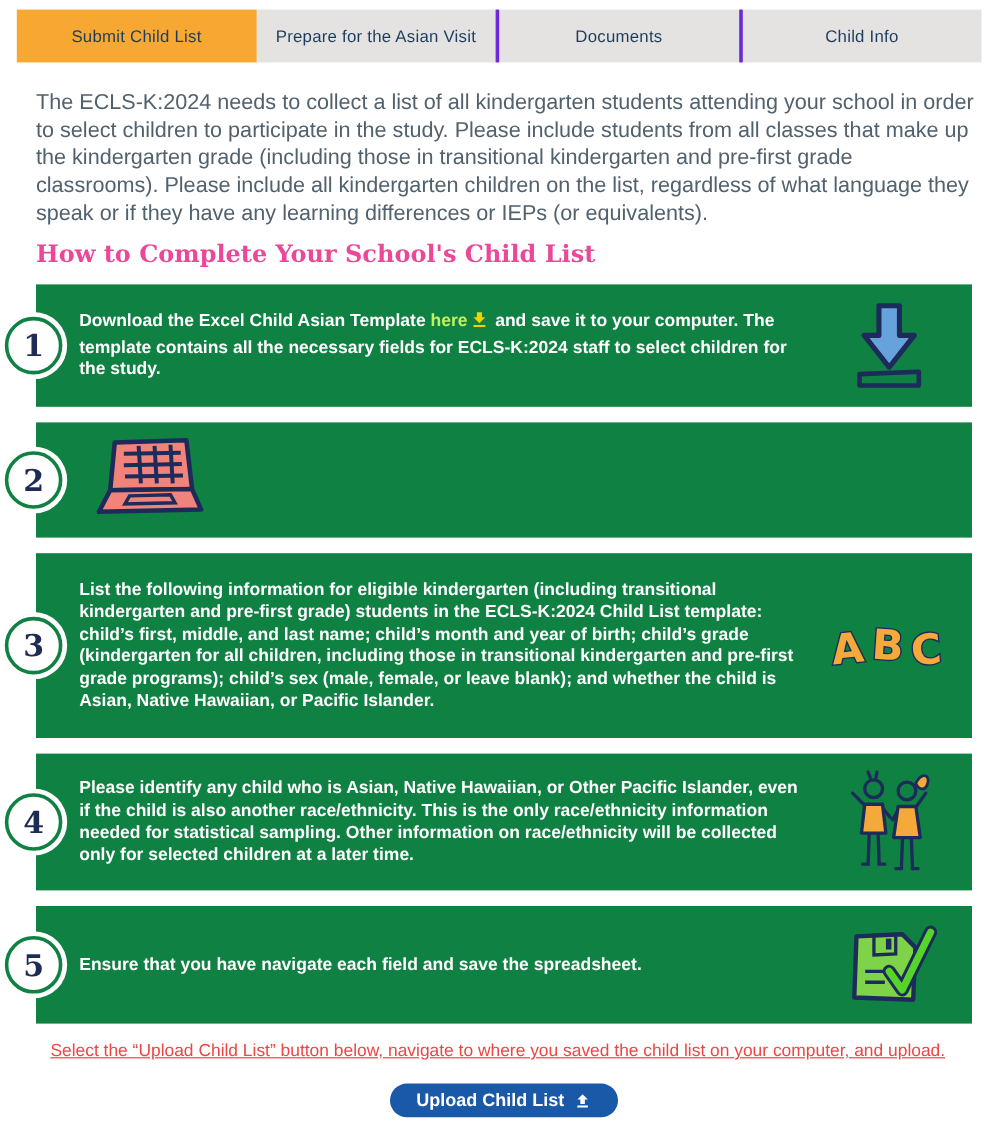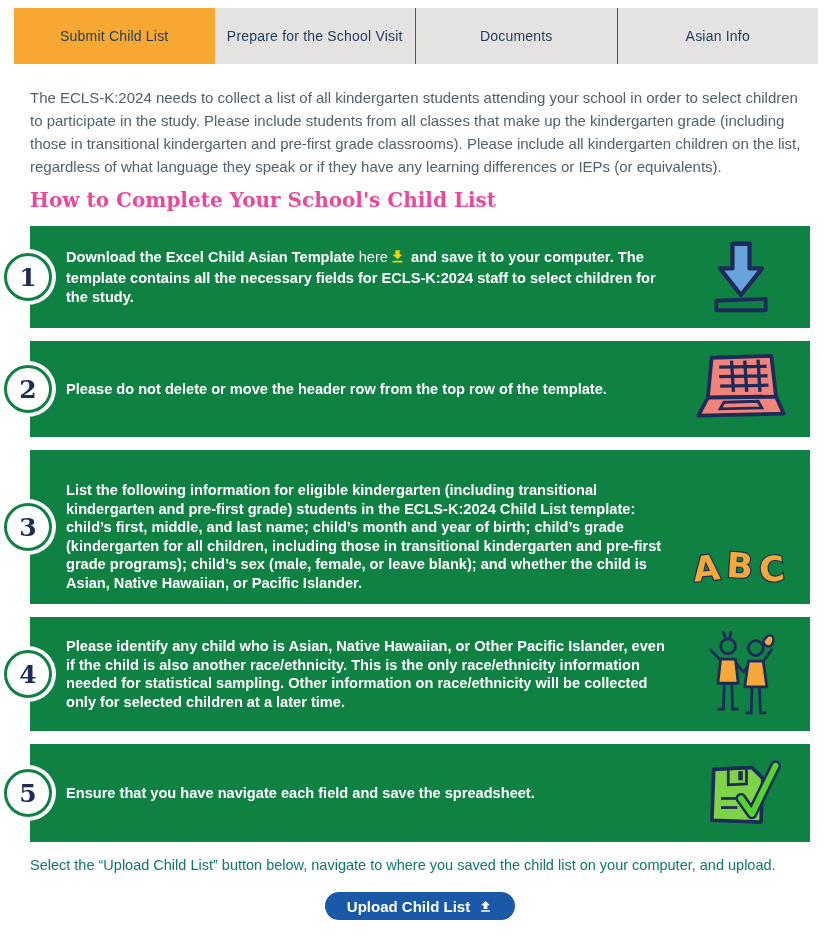--- a/index.html
+++ b/index.html
@@ -1,57 +1,57 @@
 <!DOCTYPE html>
 <html><head>
 <meta charset="utf-8">
 <style>
   html,body{margin:0;padding:0;background:#fff;}
   body{width:832px;height:939px;overflow:hidden;font-family:"Liberation Sans",sans-serif;}
   .tabbar{display:flex;margin:8px 14px 0 14px;}
-  .tab{flex:1;height:56px;background:#E4E3E1;color:#1D3C5E;font-size:14px;display:flex;
+  .tab{flex:1;height:44px;background:#E4E3E1;color:#1D3C5E;font-size:14px;display:flex;
        align-items:center;justify-content:center;cursor:pointer;letter-spacing:.2px;}
-  .tab + .tab{border-left:1px solid #6d28d9;}
+  .tab + .tab{border-left:3px solid #6d28d9;}
   .tab.active{background:#F7A833;border-left:none;}
   .tab.active + .tab{border-left:none;}
   .content{padding:0 18px 0 30px;}
-  .intro{color:#51616D;font-size:15px;line-height:23px;margin:22px 0 8px 0;max-width:784px;}
+  .intro{color:#51616D;font-size:18px;line-height:23px;margin:22px 0 8px 0;max-width:784px;}
   .section-heading{font-family:"DejaVu Serif","Liberation Serif",serif;color:#ec4899;
        font-size:20px;font-weight:700;margin:10px 0 12px 0;}
   .steps{margin-top:14px;}
   .step{position:relative;margin:0 0 13px 0;}
   .step-box{background:#0F8142;width:780px;box-sizing:border-box;display:flex;align-items:center;
        padding:12px 10px 12px 36px;}
   .step:nth-child(1) .step-box{min-height:86px;}
   .step:nth-child(2) .step-box{min-height:90px;}
-  .step:nth-child(3) .step-box{min-height:154px;align-items:flex-end;}
+  .step:nth-child(3) .step-box{min-height:154px;}
   .step:nth-child(4) .step-box{min-height:98px;}
   .step:nth-child(5) .step-box{min-height:90px;}
   .step-number{position:absolute;left:-26px;top:50%;transform:translateY(-50%);
        width:42px;height:42px;border-radius:50%;background:#fff;border:3px solid #0F8142;
        box-shadow:0 0 0 4px #fff;color:#1D2B56;font-family:"DejaVu Serif","Liberation Serif",serif;
        font-weight:700;font-size:25px;display:flex;align-items:center;justify-content:center;z-index:2;}
   .step-text{flex:1;color:#fff;font-weight:700;font-size:14.6px;line-height:18.5px;padding-right:14px;max-width:624px;}
   .step-icon{width:118px;flex-shrink:0;display:flex;align-items:center;justify-content:center;}
-  .here-link{color:#ffffff;cursor:pointer;text-decoration:none;font-weight:400;}
+  .here-link{color:#bef264;cursor:pointer;text-decoration:none;font-weight:700;}
   .inline-dl{display:inline-block;vertical-align:-3px;margin:0 1px;cursor:pointer;}
-  .instruction{color:#0f766e;font-size:14.5px;line-height:21px;margin:8px 0 10px 0;max-width:790px;}
+  .instruction{color:#ef4444;font-size:14.5px;line-height:21px;margin:8px 0 10px 12px;max-width:790px;text-decoration:underline;}
   .button-row{display:flex;justify-content:center;margin:16px 0 6px 0;width:780px;}
   .upload-btn{background:#1A59A8;color:#fff;border:none;border-radius:15px;height:28px;
        padding:0 22px;font-size:15px;font-weight:700;display:flex;align-items:center;gap:8px;
        font-family:"Liberation Sans",sans-serif;cursor:pointer;}
 </style>
 </head>
 <body>
 
 <nav class="tabbar">
   <div class="tab active">Submit Child List</div>
-  <div class="tab">Prepare for the School Visit</div>
+  <div class="tab">Prepare for the Asian Visit</div>
   <div class="tab">Documents</div>
-  <div class="tab">Asian Info</div>
+  <div class="tab">Child Info</div>
 </nav>
 
 <main class="content">
 
   <p class="intro">The ECLS-K:2024 needs to collect a list of all kindergarten students attending your school in order to select children to participate in the study. Please include students from all classes that make up the kindergarten grade (including those in transitional kindergarten and pre-first grade classrooms). Please include all kindergarten children on the list, regardless of what language they speak or if they have any learning differences or IEPs (or equivalents).</p>
 
   <h2 class="section-heading">How to Complete Your School's Child List</h2>
 
   <section class="steps">
 
@@ -66,21 +66,20 @@
             <path d="M31 6 h18 v26 h13 L40 60 L18 32 h13 Z" fill="#66A3DC" stroke="#1D2B5A" stroke-width="4.5" stroke-linejoin="round"></path>
             <path d="M14 66 l52 -2 v12 H14 Z" fill="none" stroke="#1D2B5A" stroke-width="4" stroke-linejoin="round"></path>
           </svg>
         </div>
       </div>
     </div>
 
     <div class="step">
       <div class="step-number">2</div>
       <div class="step-box">
-        <div class="step-text">Please do not delete or move the header row from the top row of the template.</div>
         <div class="step-icon">
           <svg width="92" height="72" viewBox="0 0 96 76">
             <polygon points="17,5 80,3 85,46 13,47" fill="#F2837A" stroke="#1D2B5A" stroke-width="4" stroke-linejoin="round"></polygon>
             <g stroke="#1D2B5A" stroke-width="3.5">
               <line x1="25" y1="15" x2="75" y2="14"></line>
               <line x1="25" y1="25" x2="76" y2="24"></line>
               <line x1="26" y1="35" x2="77" y2="34"></line>
               <line x1="38" y1="8" x2="40" y2="41"></line>
               <line x1="52" y1="8" x2="54" y2="41"></line>
               <line x1="66" y1="7" x2="68" y2="41"></line>

